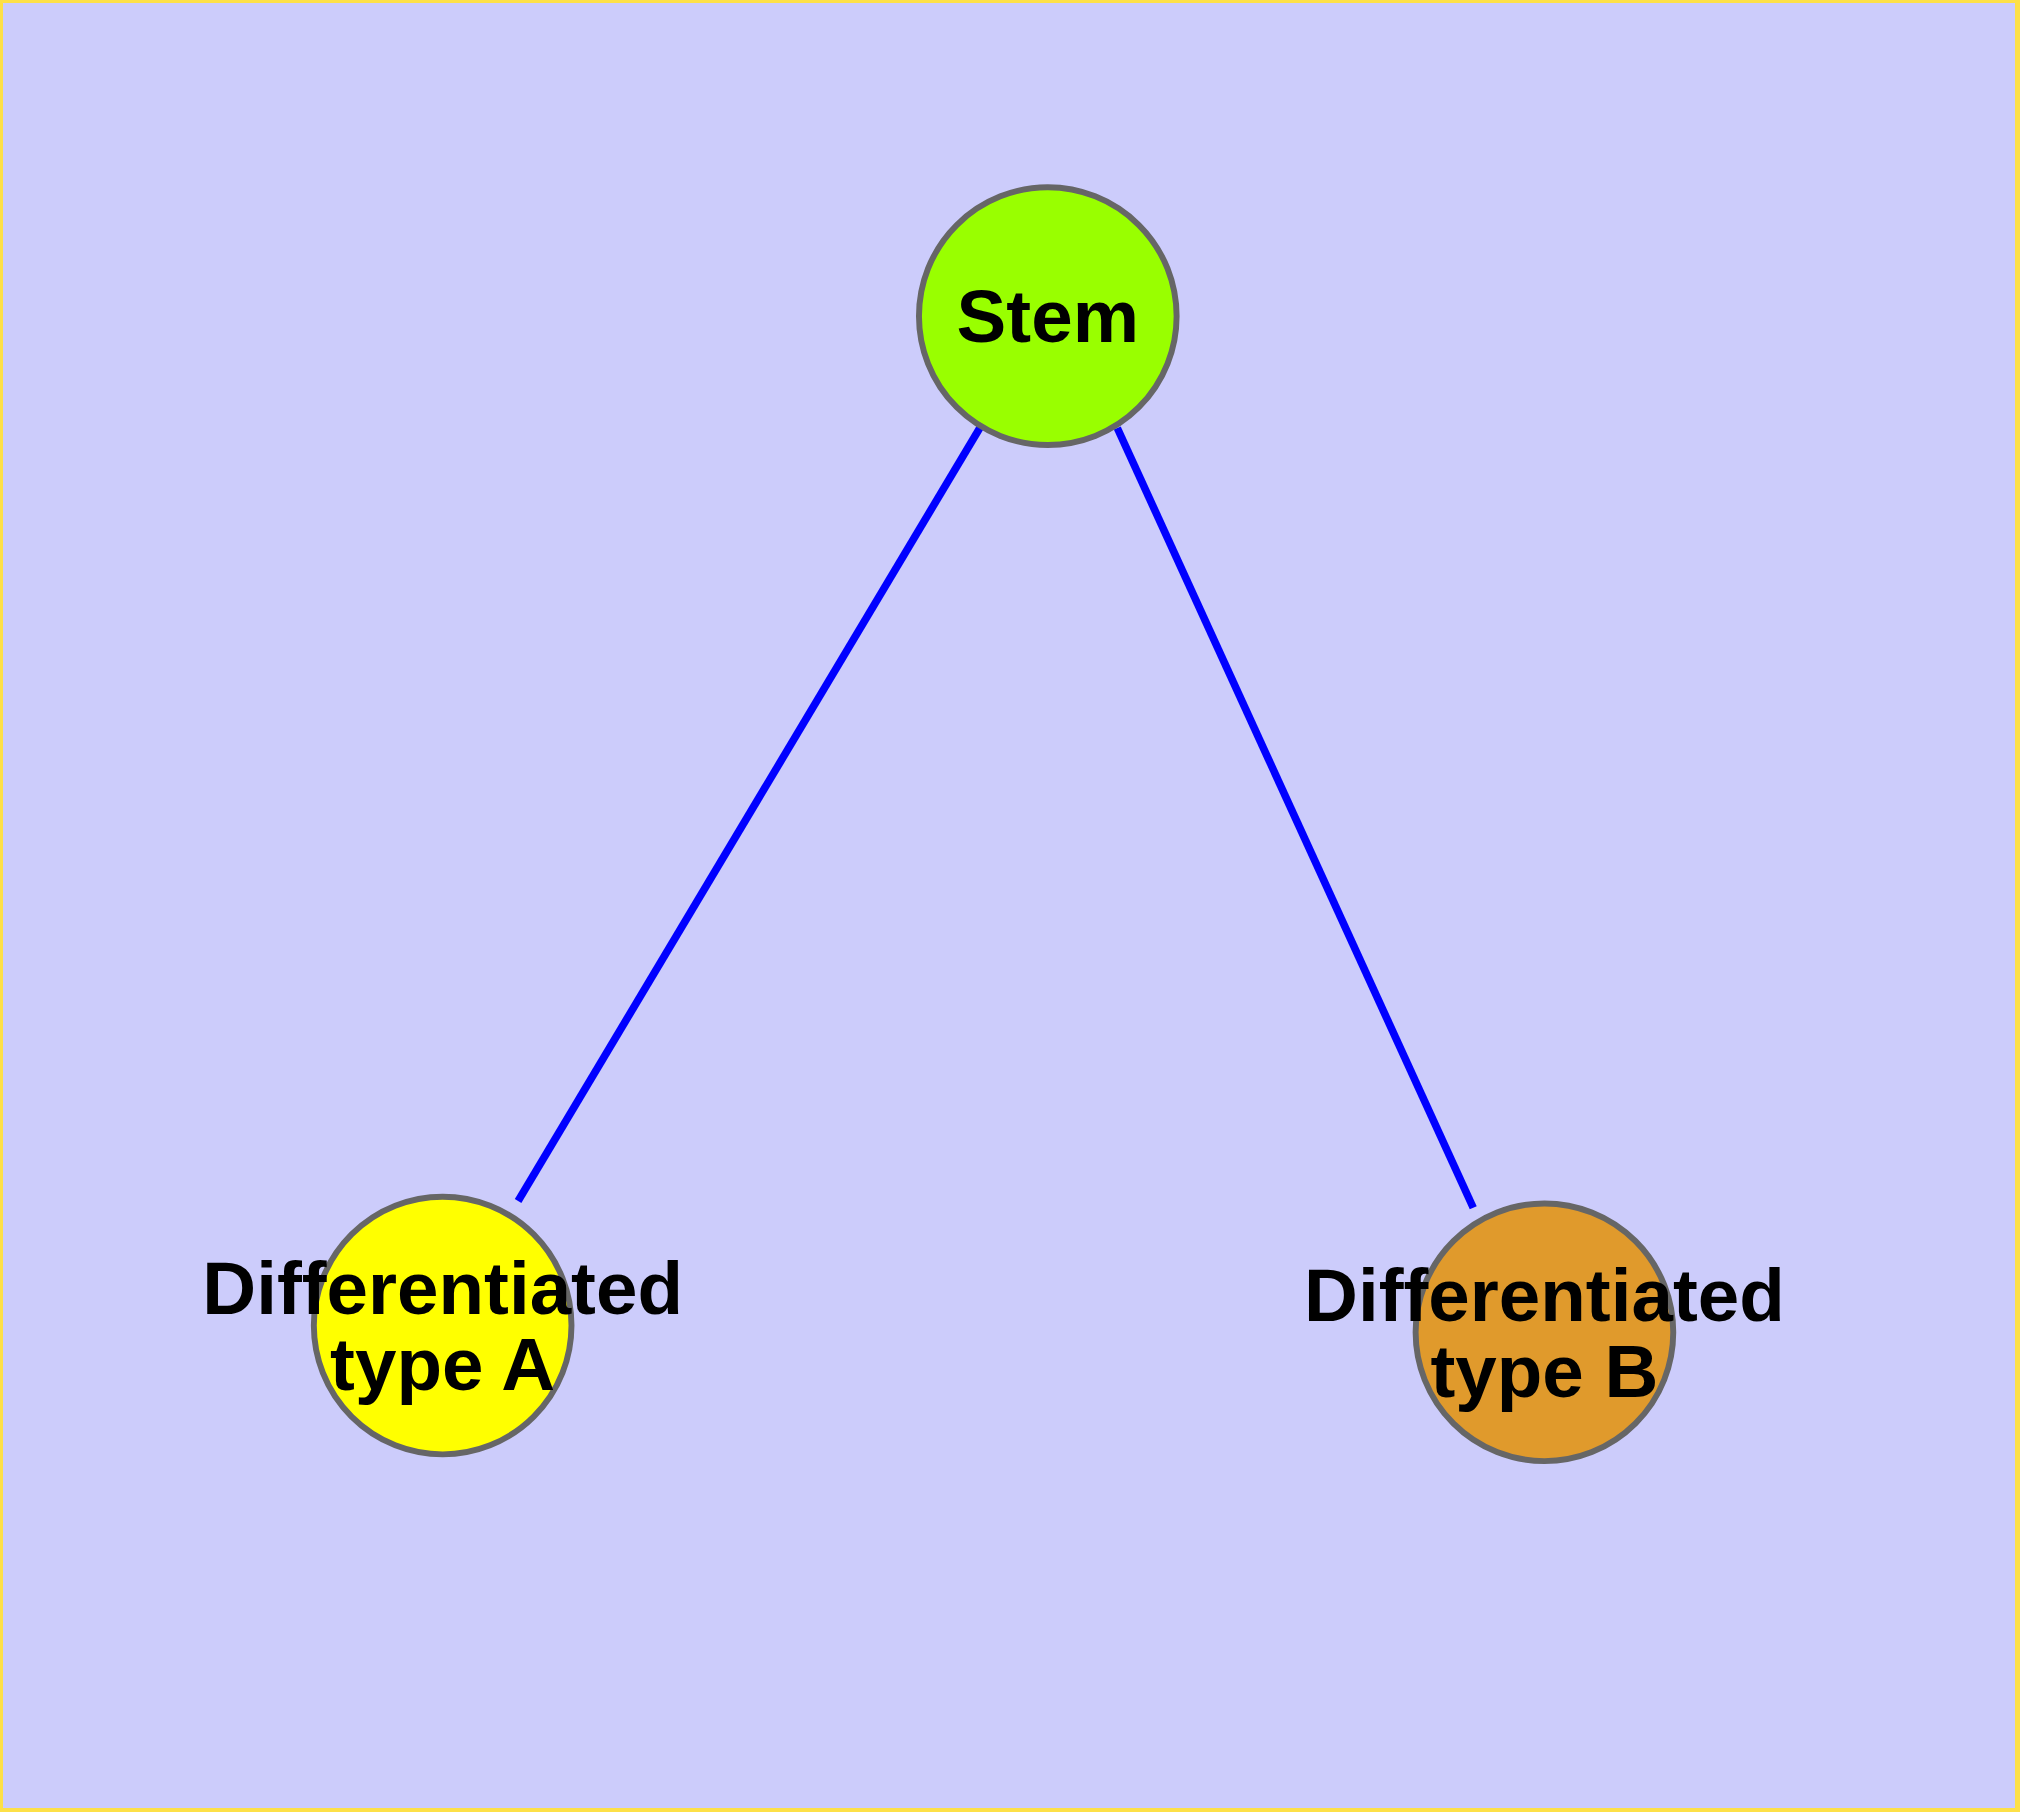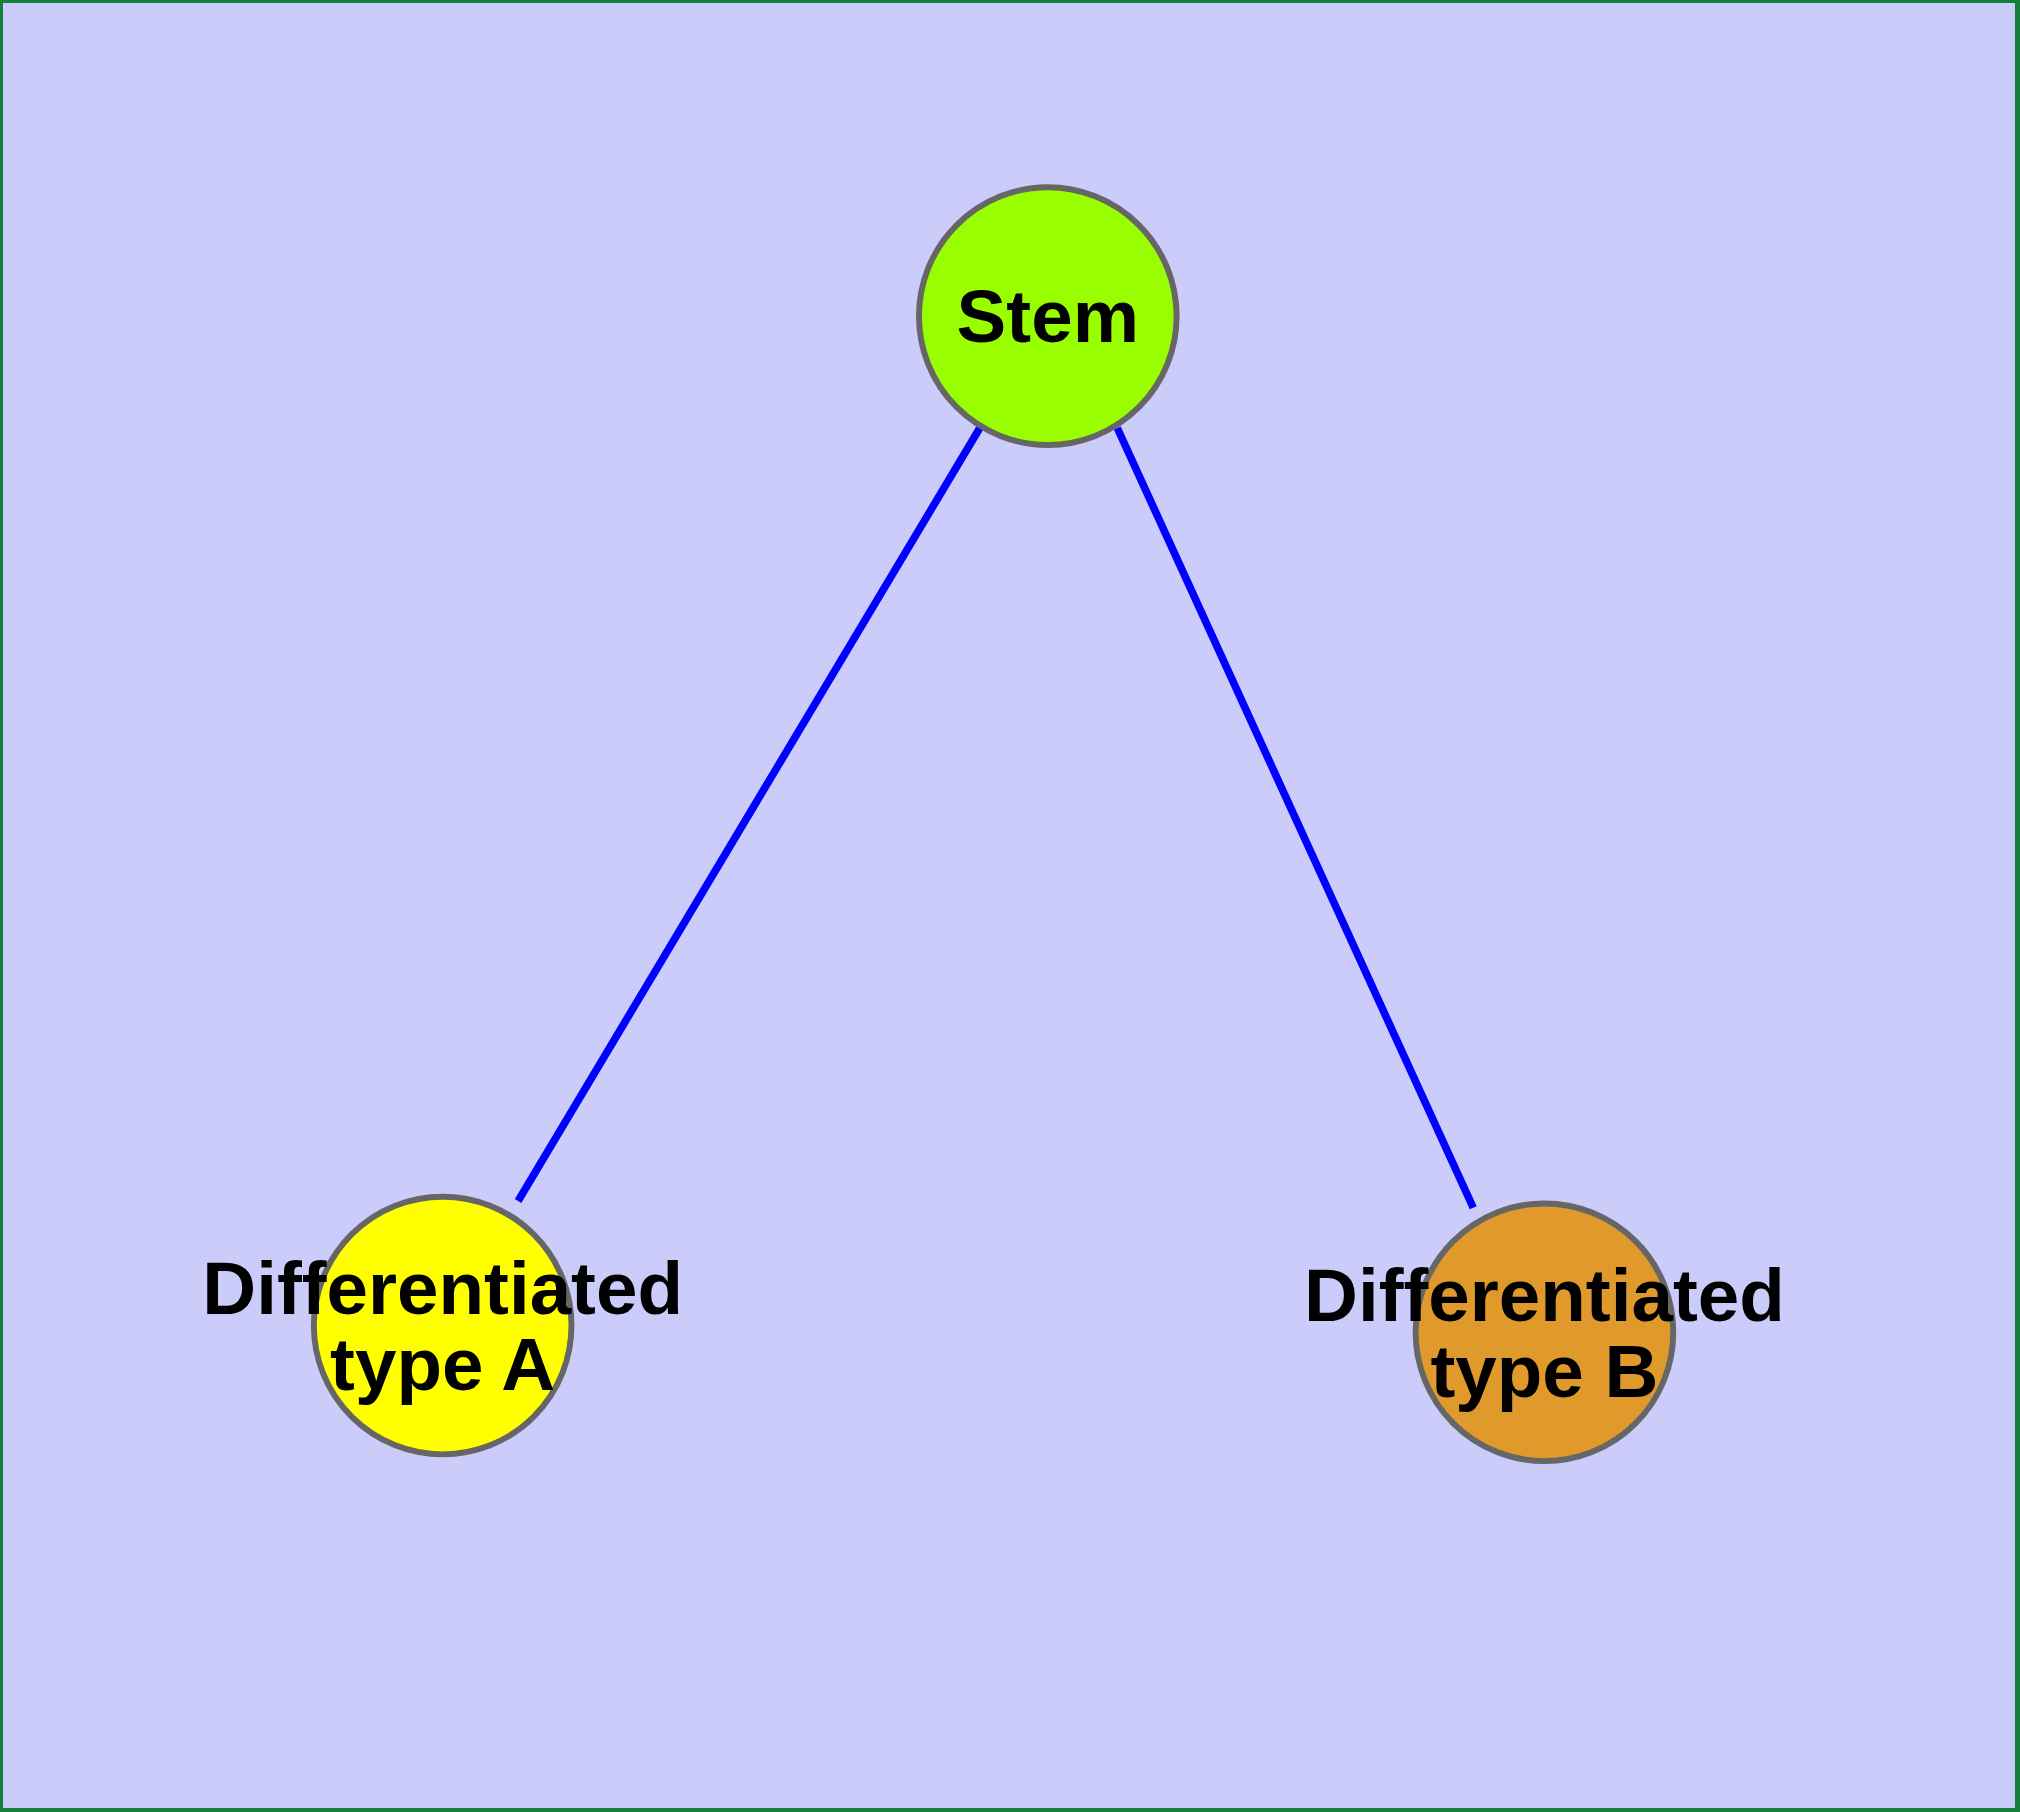--- a/index.html
+++ b/index.html
@@ -5,21 +5,21 @@
 <style>
   html, body {
     margin: 0;
     padding: 0;
     background: #ffffff;
   }
   #canvas {
     position: relative;
     width: 2021px;
     height: 1812px;
-    background: #15803d;
+    background: #fde047;
     overflow: hidden;
     font-family: "Liberation Sans", sans-serif;
   }
   #plot-bg {
     position: absolute;
     left: 3.4px;
     top: 3.4px;
     width: 2012px;
     height: 1805px;
     background: #ccccfb;

